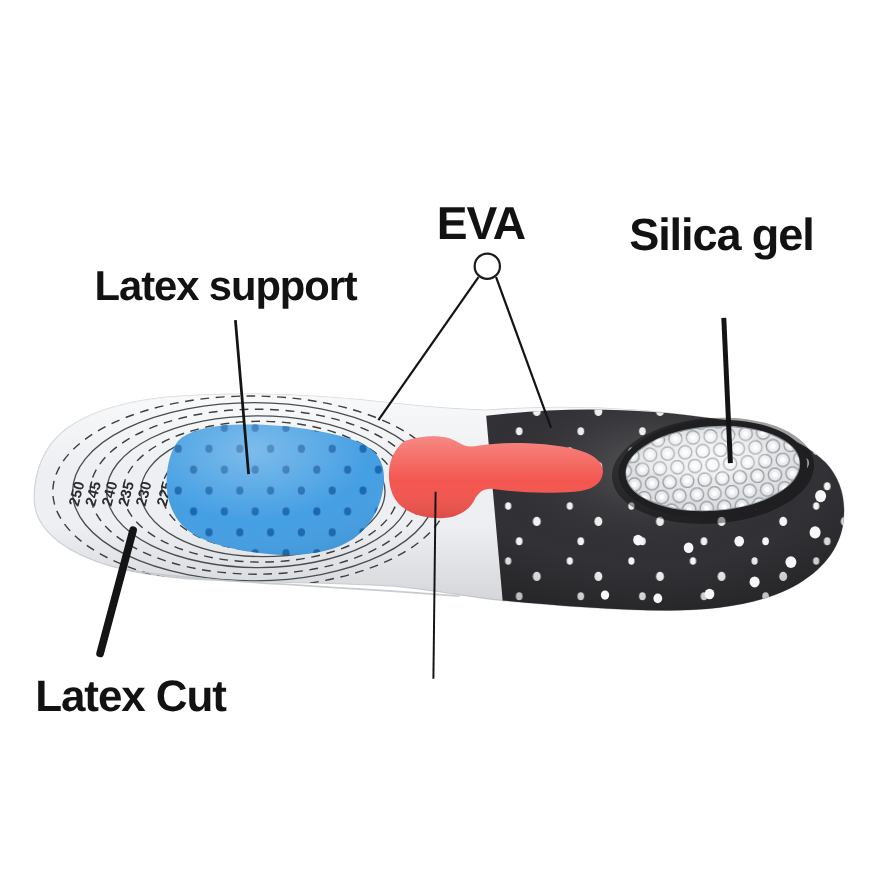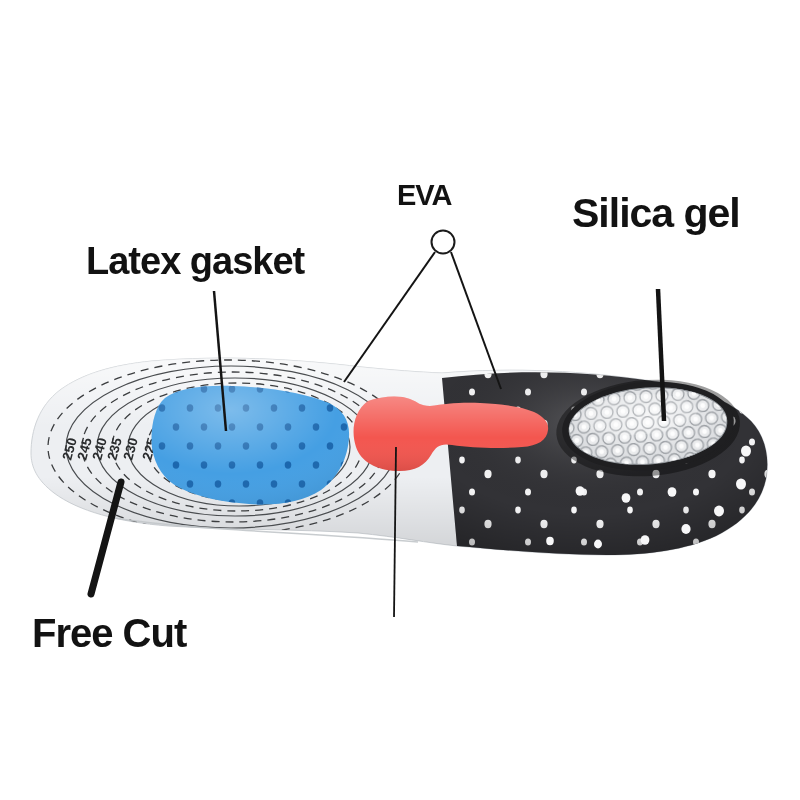--- a/index.html
+++ b/index.html
@@ -1,21 +1,21 @@
 <!DOCTYPE html>
 <html><head>
 <meta charset="utf-8">
 <style>
   html,body{margin:0;padding:0;background:#ffffff;}
   #stage{position:relative;width:800px;height:800px;background:#ffffff;overflow:hidden;
          font-family:"Liberation Sans",sans-serif;}
   #stage svg{position:absolute;left:0;top:0;}
   .label{position:absolute;font-weight:700;color:#121212;letter-spacing:-1px;
          white-space:nowrap;line-height:1.1;}
-  .lbl-eva{left:397px;top:180px;font-size:29px;}
+  .lbl-eva{left:397px;top:180px;font-size:42px;}
   .lbl-silica{left:572px;top:188px;font-size:41px;line-height:50px;}
   .lbl-latex{left:86px;top:241px;font-size:38px;}
   .lbl-freecut{left:32px;top:611px;font-size:40px;}
   .lbl-arch{left:262px;top:620px;font-size:40px;}
   .size-mark{font-family:"Liberation Sans",sans-serif;font-size:13.5px;font-weight:700;}
 </style>
 </head>
 <body>
 
 <div id="stage">
@@ -146,16 +146,16 @@
     <line x1="121" y1="482" x2="91" y2="594" stroke-width="7" stroke-linecap="round"></line>
     <line x1="396" y1="447" x2="394" y2="617" stroke-width="1.8"></line>
   </g>
   <circle cx="443" cy="242" r="11.5" fill="#ffffff" stroke="#1a1a1a" stroke-width="2"></circle>
 </svg>
 
 <div class="label lbl-eva">EVA</div>
 <div class="label lbl-silica">
   <div>Silica gel</div>
 </div>
-<div class="label lbl-latex">Latex gasket</div>
-<div class="label lbl-freecut">Free Cut</div>
+<div class="label lbl-latex">Latex support</div>
+<div class="label lbl-freecut">Latex Cut</div>
 
 </div>
 
 </body></html>

